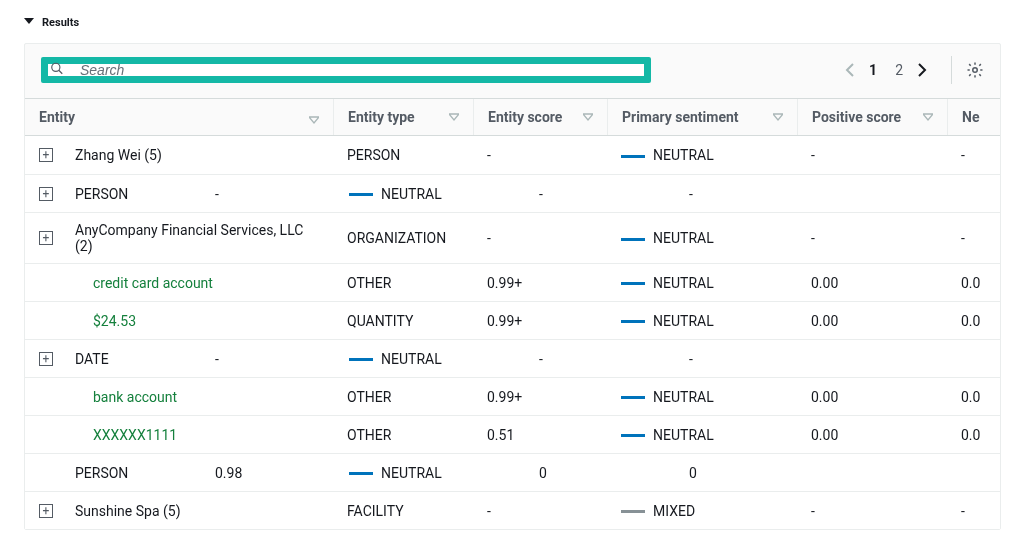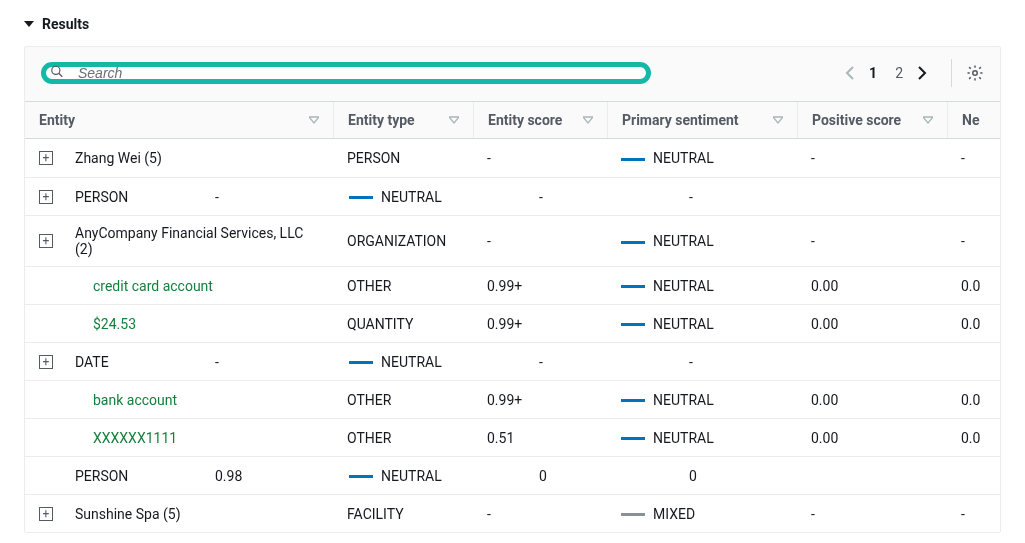--- a/index.html
+++ b/index.html
@@ -5,38 +5,38 @@
     * { box-sizing: border-box; margin: 0; padding: 0; }
     body {
       font-family: "Amazon Ember", "Helvetica Neue", Roboto, Arial, sans-serif;
       font-size: 14px;
       color: #16191f;
       background: #fff;
     }
     .container { padding: 16px 24px 0 24px; }
     .section-header {
       display: flex; align-items: flex-start; gap: 8px;
-      font-weight: 700; font-size: 14px; margin-bottom: 14px;
+      font-weight: 700; font-size: 11px; margin-bottom: 14px;
       cursor: pointer;
     }
     .panel {
       background: #fafafa;
       border: 1px solid #eaeded;
       border-radius: 2px;
     }
     .toolbar {
       display: flex; align-items: center;
       padding: 12px 16px 14px 16px;
     }
     .search-wrap {
       position: relative; flex: 0 0 610px;
     }
     .search {
       width: 100%; height: 20px; padding: 6px 10px 6px 32px;
-      border: 5px solid #14b8a6; border-radius: 12px; font-size: 14px;
+      border: 7px solid #14b8a6; border-radius: 2px; font-size: 14px;
       background: #fff; font-style: italic; color: #555;
     }
     .search::placeholder { color: #687078; font-style: italic; }
     .search-icon {
       position: absolute; left: 9px; top: 50%; transform: translateY(-50%);
       color: #545b64;
     }
     .toolbar-right {
       margin-left: auto; display: flex; align-items: center; gap: 4px;
     }
@@ -75,21 +75,21 @@
     .link { color: #15803d; cursor: pointer; }
     .indent { padding-left: 18px; }
     .sentiment-bar {
       width: 24px; height: 3px; margin-right: 8px; display: inline-block;
       vertical-align: middle; background: #0073bb;
     }
     .sentiment-bar.mixed { background: #879196; }
 
     
     .c-expand { flex: 0 0 36px; }
-    .c-entity { flex: 0 0 272px; }
+    .c-entity { flex: 0 0 272px; align-items: flex-end; }
     .th.c-entity { padding-left: 14px; }
     .c-type   { flex: 0 0 140px; }
     .c-score  { flex: 0 0 134px; gap: 8px; }
     .c-sent   { flex: 0 0 190px; }
     .c-pos    { flex: 0 0 150px; }
     .c-neg    { flex: 0 0 48px; }
   </style>
 </head>
 <body>
 

